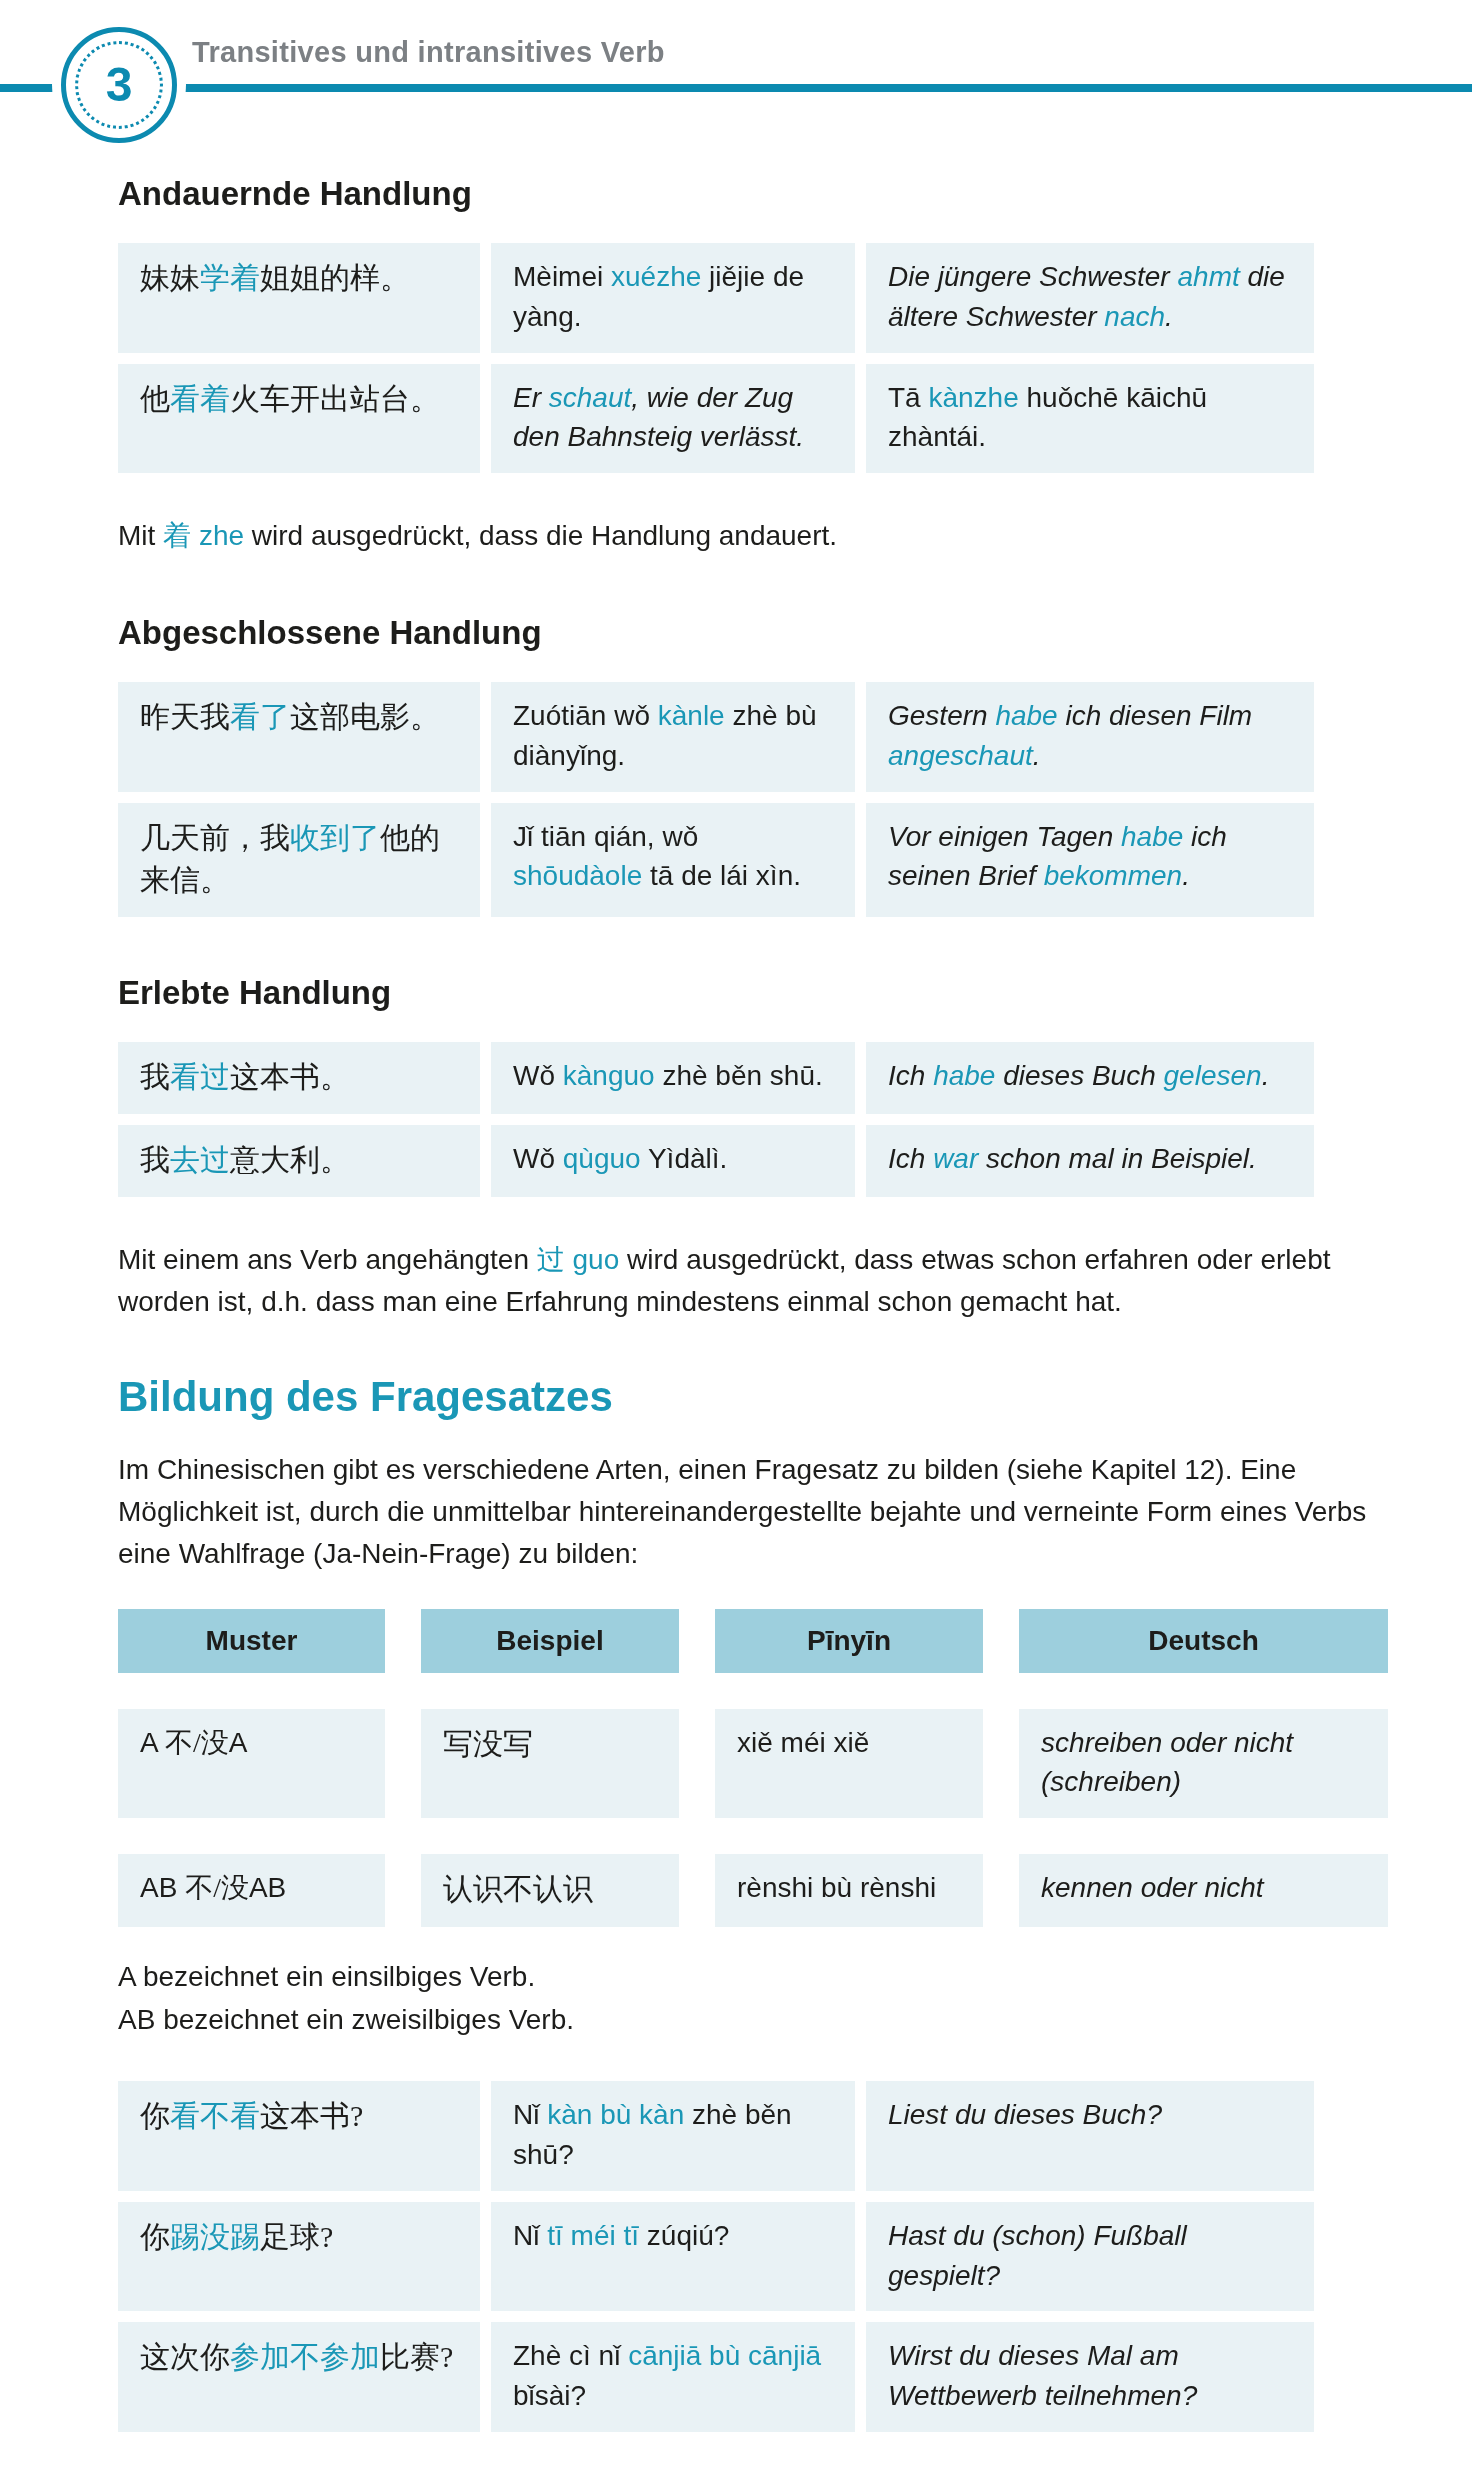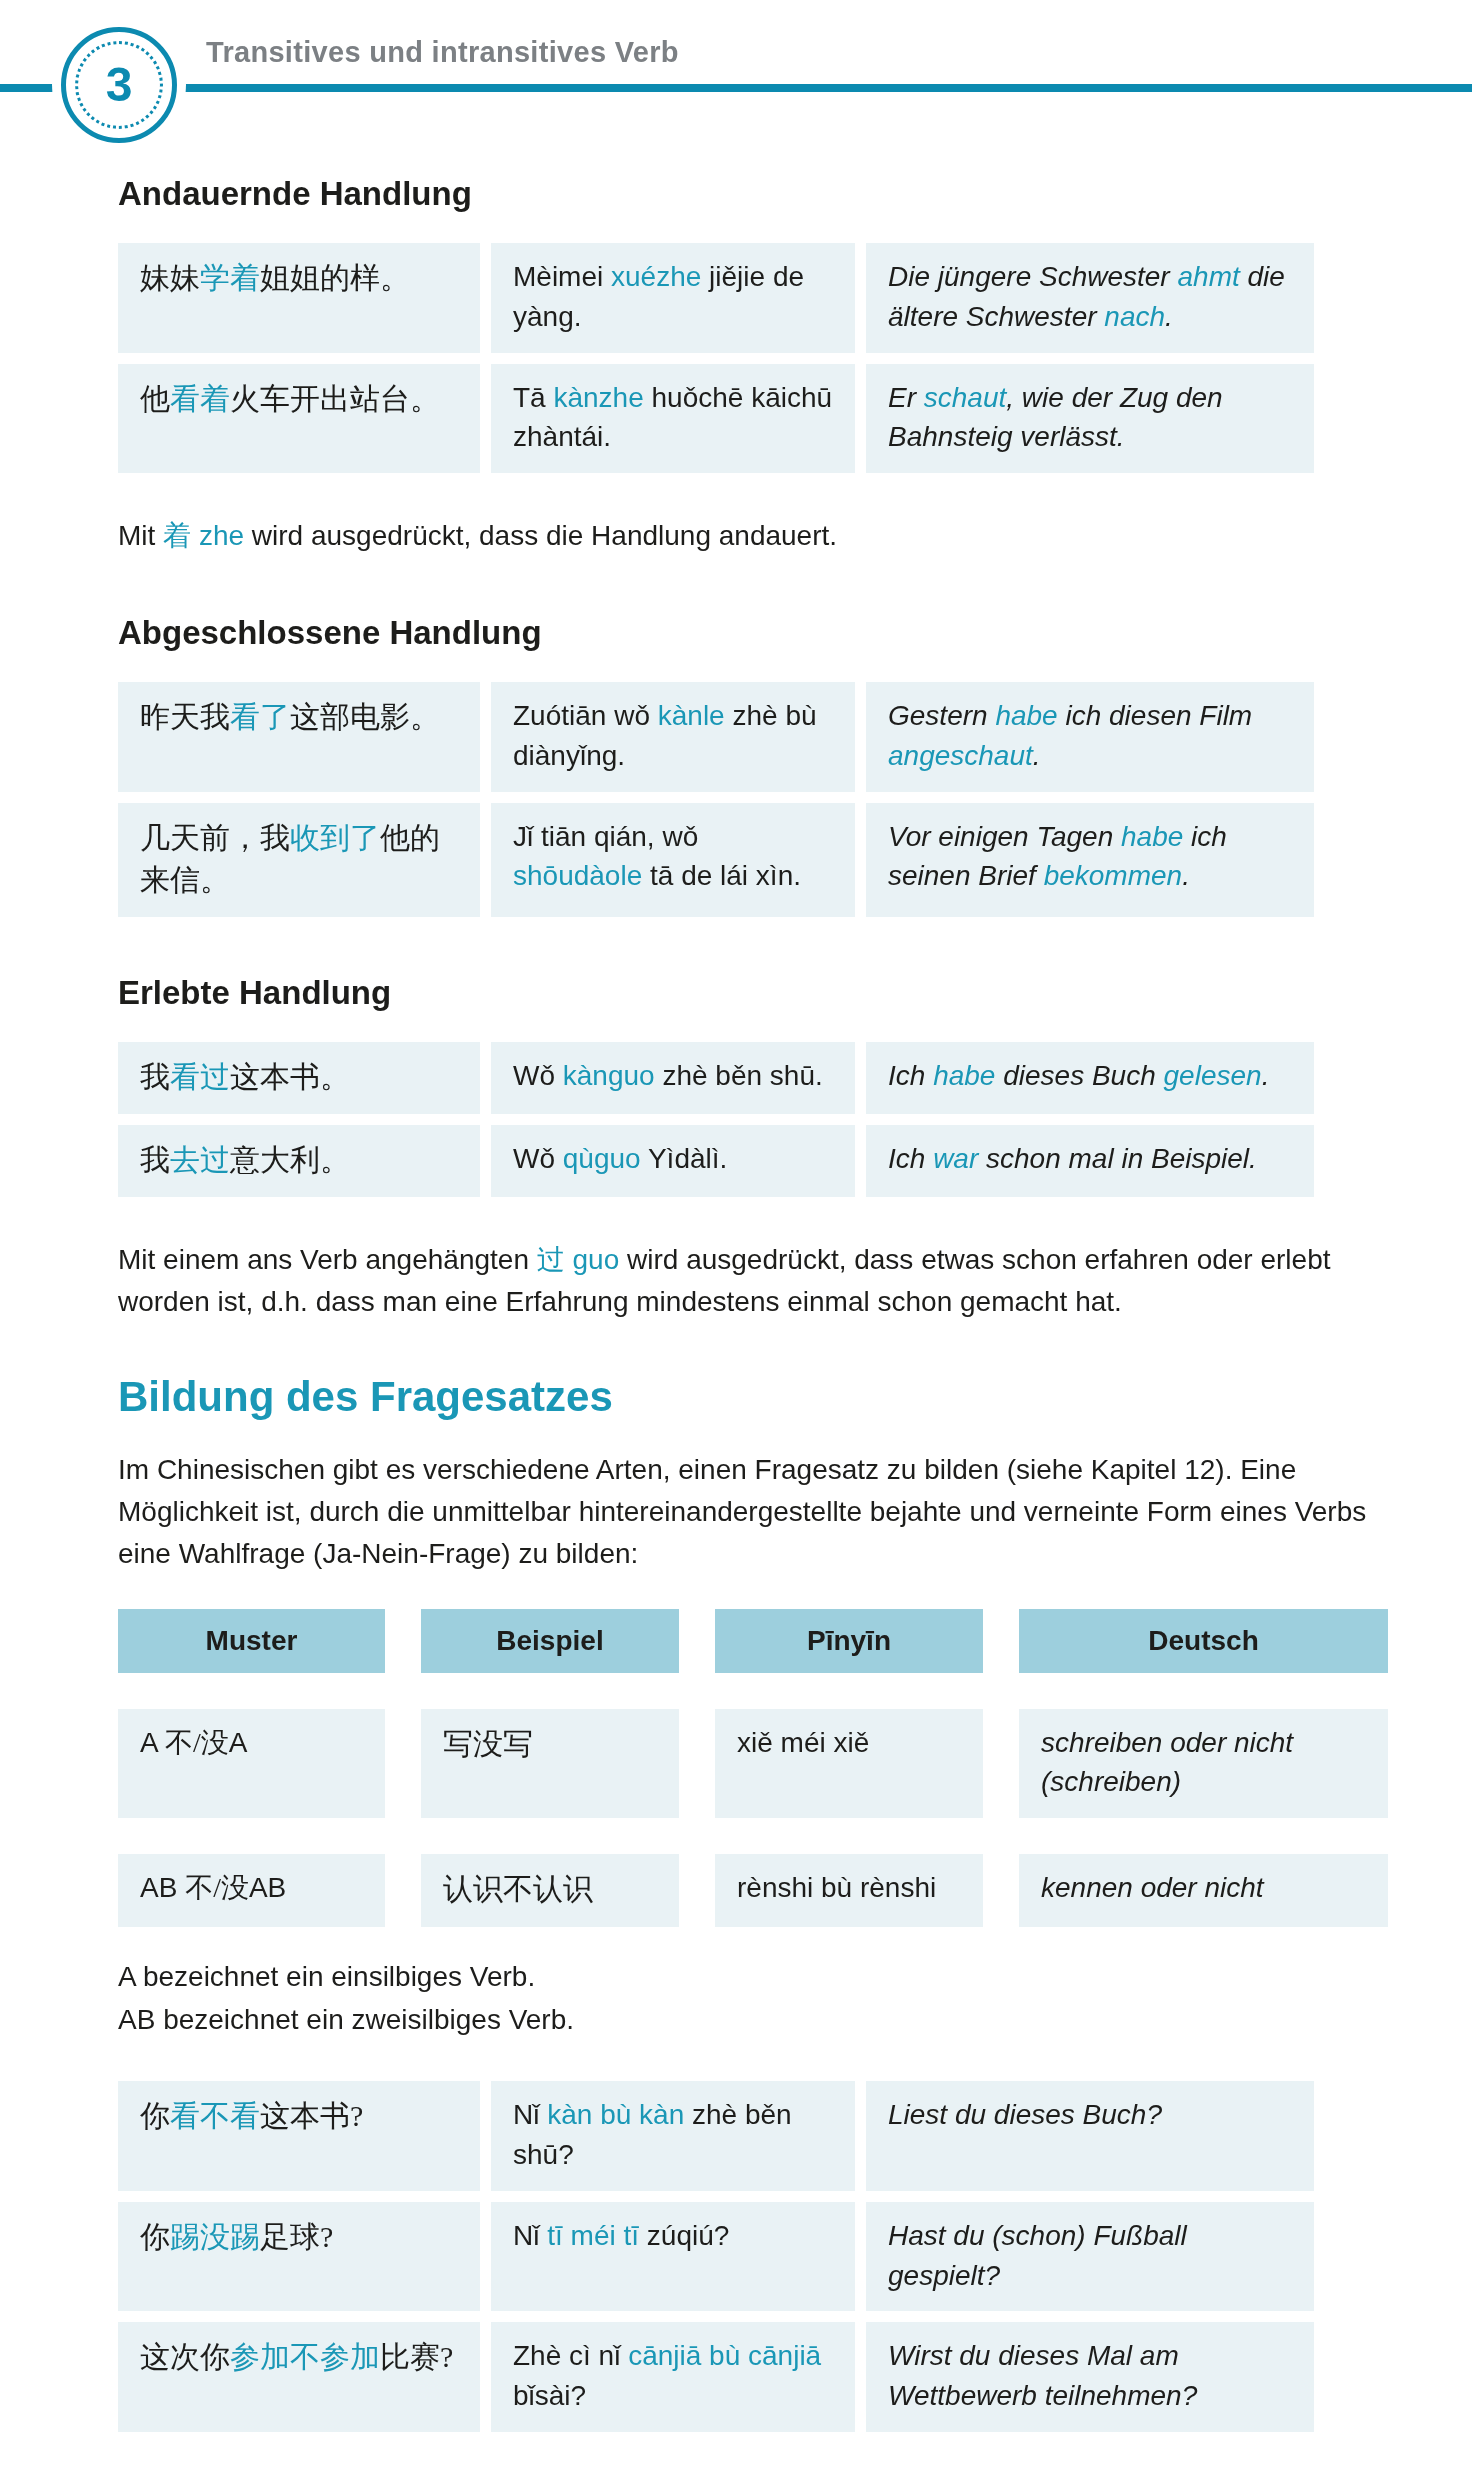--- a/index.html
+++ b/index.html
@@ -25,21 +25,21 @@
   .header-rule{position:absolute;left:0;top:84px;width:100%;height:8px;background:var(--rule);}
   .chapter-badge{
     position:absolute;left:61px;top:27px;width:116px;height:116px;
     background:#fff;border:5px solid var(--rule);border-radius:50%;
     box-shadow:0 0 0 9px #fff;
     display:flex;align-items:center;justify-content:center;z-index:2;
   }
   .badge-dotted{position:absolute;inset:9px;border:3px dotted var(--rule);border-radius:50%;}
   .badge-number{font-size:48px;font-weight:bold;color:var(--rule);line-height:1;}
   .chapter-title{
-    position:absolute;left:206px;top:36px;
+    position:absolute;left:192px;top:36px;
     font-size:29px;font-weight:bold;color:var(--title-gray);letter-spacing:.3px;
   }
   
   .content{padding:0 100px 0 118px;}
   .section-heading{font-size:33px;font-weight:bold;margin:57px 0 30px;color:var(--text);}
   .content .section-heading.first{margin-top:25px;}
   .big-heading{font-size:42px;font-weight:bold;color:var(--accent);margin:50px 0 28px;}
   .note-para{font-size:28px;line-height:1.5;margin:42px 0 0;}
   .intro-para{font-size:28px;line-height:1.5;margin:0 0 30px;}
   
@@ -74,22 +74,22 @@
 </header>
 
 <main class="content">
 
   <h2 class="section-heading first">Andauernde Handlung</h2>
   <div class="ex-table">
     <div class="cell zh"><span>妹妹</span><span class="hl">学着</span><span>姐姐的样。</span></div>
     <div class="cell py"><span>Mèimei </span><span class="hl">xuézhe</span><span> jiějie de yàng.</span></div>
     <div class="cell de"><span>Die jüngere Schwester </span><span class="hl">ahmt</span><span> die ältere Schwester </span><span class="hl">nach</span><span>.</span></div>
     <div class="cell zh"><span>他</span><span class="hl">看着</span><span>火车开出站台。</span></div>
+    <div class="cell de"><span>Er </span><span class="hl">schaut</span><span>, wie der Zug den Bahnsteig verlässt.</span></div>
     <div class="cell py"><span>Tā </span><span class="hl">kànzhe</span><span> huǒchē kāichū zhàntái.</span></div>
-    <div class="cell de"><span>Er </span><span class="hl">schaut</span><span>, wie der Zug den Bahnsteig verlässt.</span></div>
   </div>
   <p class="note-para"><span>Mit </span><span class="hl cjk">着</span><span> </span><span class="hl">zhe</span><span> wird ausgedrückt, dass die Handlung andauert.</span></p>
 
   <h2 class="section-heading">Abgeschlossene Handlung</h2>
   <div class="ex-table">
     <div class="cell zh"><span>昨天我</span><span class="hl">看了</span><span>这部电影。</span></div>
     <div class="cell py"><span>Zuótiān wǒ </span><span class="hl">kànle</span><span> zhè bù diànyǐng.</span></div>
     <div class="cell de"><span>Gestern </span><span class="hl">habe</span><span> ich diesen Film </span><span class="hl">angeschaut</span><span>.</span></div>
     <div class="cell zh"><span>几天前，我</span><span class="hl">收到了</span><span>他的来信。</span></div>
     <div class="cell py"><span>Jǐ tiān qián, wǒ </span><span class="hl">shōudàole</span><span> tā de lái xìn.</span></div>

